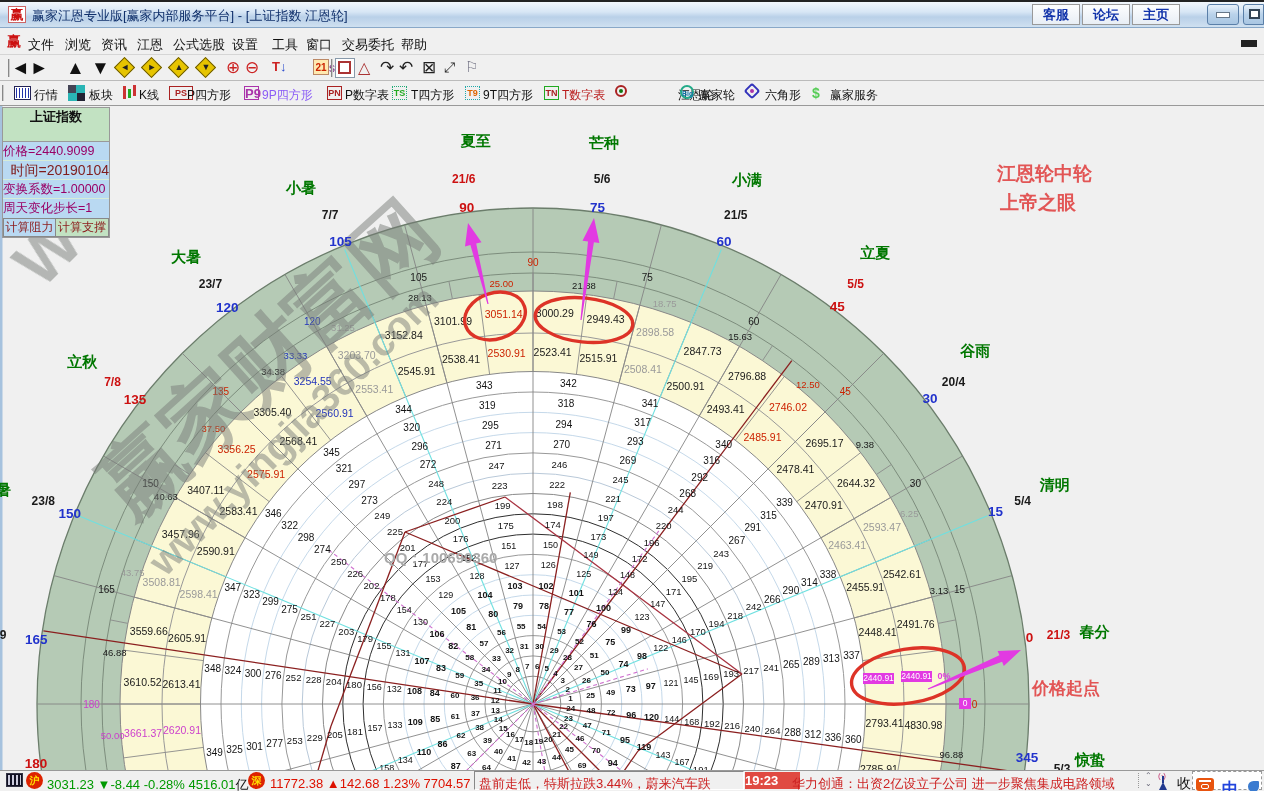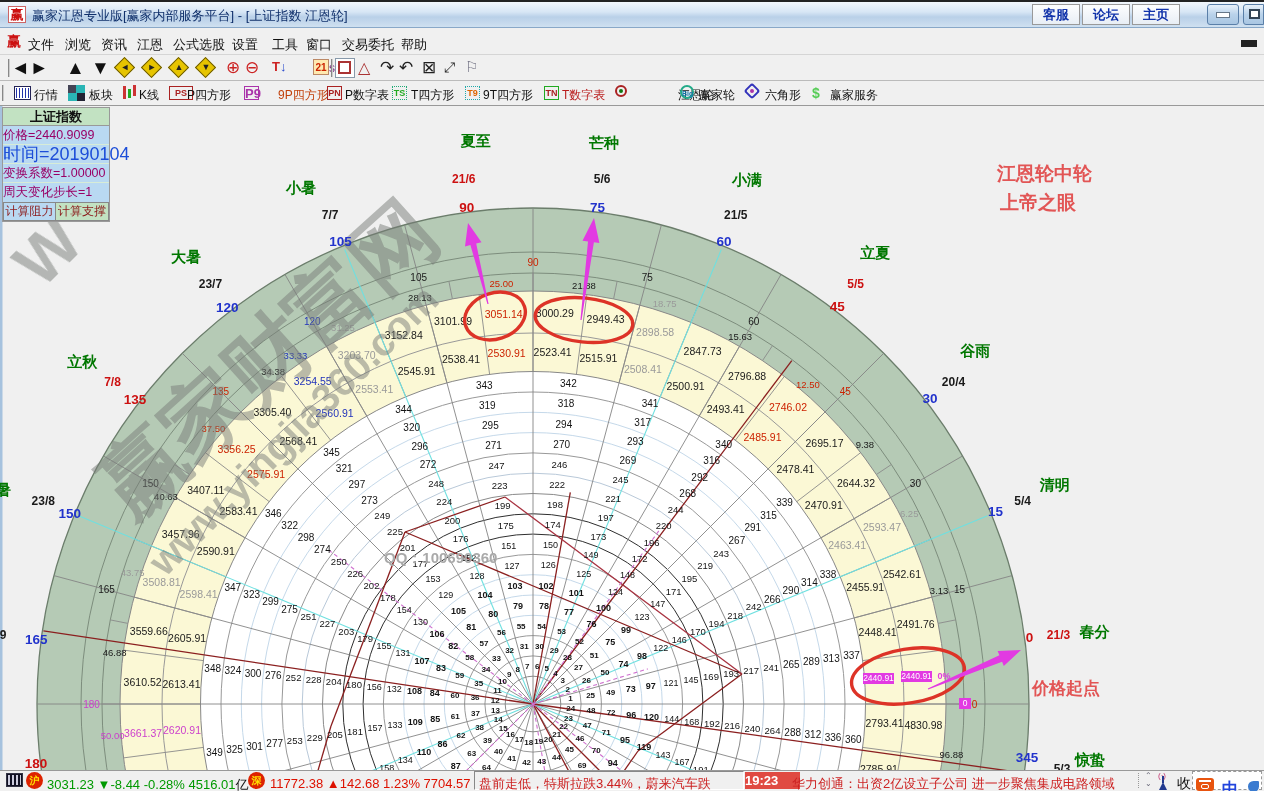--- a/index.html
+++ b/index.html
@@ -66,21 +66,21 @@
 <div class="abs" style="left:34px;top:87px;font-size:12px;color:#111;">行情</div>
 <div class="abs" style="left:68px;top:85px;width:17px;height:16px;background:conic-gradient(#2ab5b5 25%,#223 0 50%,#2ab5b5 0 75%,#445 0);"></div>
 <div class="abs" style="left:89px;top:87px;font-size:12px;color:#111;">板块</div>
 <div class="abs" style="left:123px;top:86px;width:3px;height:13px;background:#c33;"></div>
 <div class="abs" style="left:128px;top:89px;width:3px;height:9px;background:#2a2;"></div>
 <div class="abs" style="left:133px;top:85px;width:3px;height:11px;background:#c33;"></div>
 <div class="abs" style="left:139px;top:87px;font-size:12px;color:#111;">K线</div>
 <div class="abs" style="left:169px;top:86px;width:24px;height:14px;border:1px solid #a22;color:#a22;font-size:9px;font-weight:bold;text-align:center;line-height:13px;">PS</div>
 <div class="abs" style="left:187px;top:87px;font-size:12px;color:#111;">P四方形</div>
 <div class="abs" style="left:244px;top:86px;width:15px;height:14px;border:1px solid #a3a;color:#a3a;font-size:13px;font-weight:bold;text-align:right;line-height:13px;">P9</div>
-<div class="abs" style="left:262px;top:87px;font-size:12px;color:#c2410c;margin-left:16px;">9P四方形</div>
+<div class="abs" style="left:262px;top:87px;font-size:12px;color:#8b5cf6;">9P四方形</div>
 <div class="abs" style="left:327px;top:86px;width:15px;height:14px;border:1px solid #a22;color:#a22;font-size:9px;font-weight:bold;text-align:center;line-height:13px;">PN</div>
 <div class="abs" style="left:345px;top:87px;font-size:12px;color:#111;">P数字表</div>
 <div class="abs" style="left:392px;top:86px;width:15px;height:14px;border:1px dotted #2a7;color:#2a2;font-size:9px;font-weight:bold;text-align:center;line-height:13px;">TS</div>
 <div class="abs" style="left:411px;top:87px;font-size:12px;color:#111;">T四方形</div>
 <div class="abs" style="left:465px;top:86px;width:15px;height:14px;border:1px dotted #2aa;color:#d60;font-size:9px;font-weight:bold;text-align:center;line-height:13px;">T9</div>
 <div class="abs" style="left:483px;top:87px;font-size:12px;color:#111;">9T四方形</div>
 <div class="abs" style="left:544px;top:86px;width:15px;height:14px;border:1px solid #2a2;color:#a22;font-size:9px;font-weight:bold;text-align:center;line-height:13px;">TN</div>
 <div class="abs" style="left:562px;top:87px;font-size:12px;color:#b91c1c;">T数字表</div>
 <div class="abs" style="left:615px;top:85px;width:12px;height:12px;border:2px solid #a22;border-radius:50%;"></div>
 <div class="abs" style="left:619px;top:89px;width:4px;height:4px;border:2px solid #171;border-radius:50%;"></div>
@@ -644,23 +644,23 @@
 <ellipse cx="908" cy="676" rx="57" ry="27" fill="none" stroke="#dd3327" stroke-width="3.4" transform="rotate(-9 908 676)"></ellipse>
 <polygon points="468.0,223.0 481.5,242.3 476.2,243.6 488.6,303.9 487.4,304.1 470.4,245.1 465.0,246.4" fill="#e23ae2"></polygon>
 <polygon points="594.0,218.0 599.4,242.9 593.9,242.2 581.6,320.1 580.4,319.9 588.0,241.4 582.5,240.7" fill="#e23ae2"></polygon>
 <polygon points="1021.0,650.0 1003.8,665.9 1002.1,661.7 928.2,689.6 927.8,688.4 999.4,655.3 997.6,651.1" fill="#e23ae2"></polygon>
 <text x="997" y="180" font-size="19" fill="#e25555" font-weight="bold">江恩轮中轮</text>
 <text x="1000" y="209" font-size="19" fill="#e25555" font-weight="bold">上帝之眼</text>
 <text x="1032" y="694" font-size="17" fill="#e25555" font-weight="bold">价格起点</text>
   </svg>
 
 <div class="abs" style="left:2px;top:107px;width:108px;border:1px solid #999;background:#b9d9f2;">
- <div style="height:18px;background:#c2e2c2;border-bottom:1px solid #999;color:#111;font-size:13px;font-weight:bold;text-align:center;line-height:18px;">上证指数</div>
+ <div style="height:34px;background:#c2e2c2;border-bottom:1px solid #999;color:#111;font-size:13px;font-weight:bold;text-align:center;line-height:18px;">上证指数</div>
  <div style="height:19px;color:#990066;font-size:12.5px;line-height:19px;border-bottom:1px solid #d7ecd7;white-space:nowrap;">价格=2440.9099</div>
- <div style="height:19px;color:#1d4ed8;font-size:18px;line-height:19px;border-bottom:1px solid #d7ecd7;white-space:nowrap;text-align:right;">时间=20190104</div>
+ <div style="height:19px;color:#7f1d1d;font-size:14px;line-height:19px;border-bottom:1px solid #d7ecd7;white-space:nowrap;text-align:right;">时间=20190104</div>
  <div style="height:19px;color:#990066;font-size:12.5px;line-height:19px;border-bottom:1px solid #d7ecd7;white-space:nowrap;">变换系数=1.00000</div>
  <div style="height:19px;color:#990066;font-size:12.5px;line-height:19px;white-space:nowrap;">周天变化步长=1</div>
  <div style="height:19px;display:flex;">
   <div style="width:54px;background:#b9d9f2;border:1px solid #888;color:#8b1a1a;font-size:12px;text-align:center;line-height:17px;">计算阻力</div>
   <div style="width:54px;background:#c2e2c2;border:1px solid #888;border-left:none;color:#8b1a1a;font-size:12px;text-align:center;line-height:17px;">计算支撑</div>
  </div>
 </div>
 
 <div class="abs" style="left:0;top:770px;width:1264px;height:21px;background:#f0f0f0;border-top:1px solid #999;"></div>
 <div class="abs" style="left:6px;top:773px;width:17px;height:14px;background:#112;border:1px solid #334;"></div>

